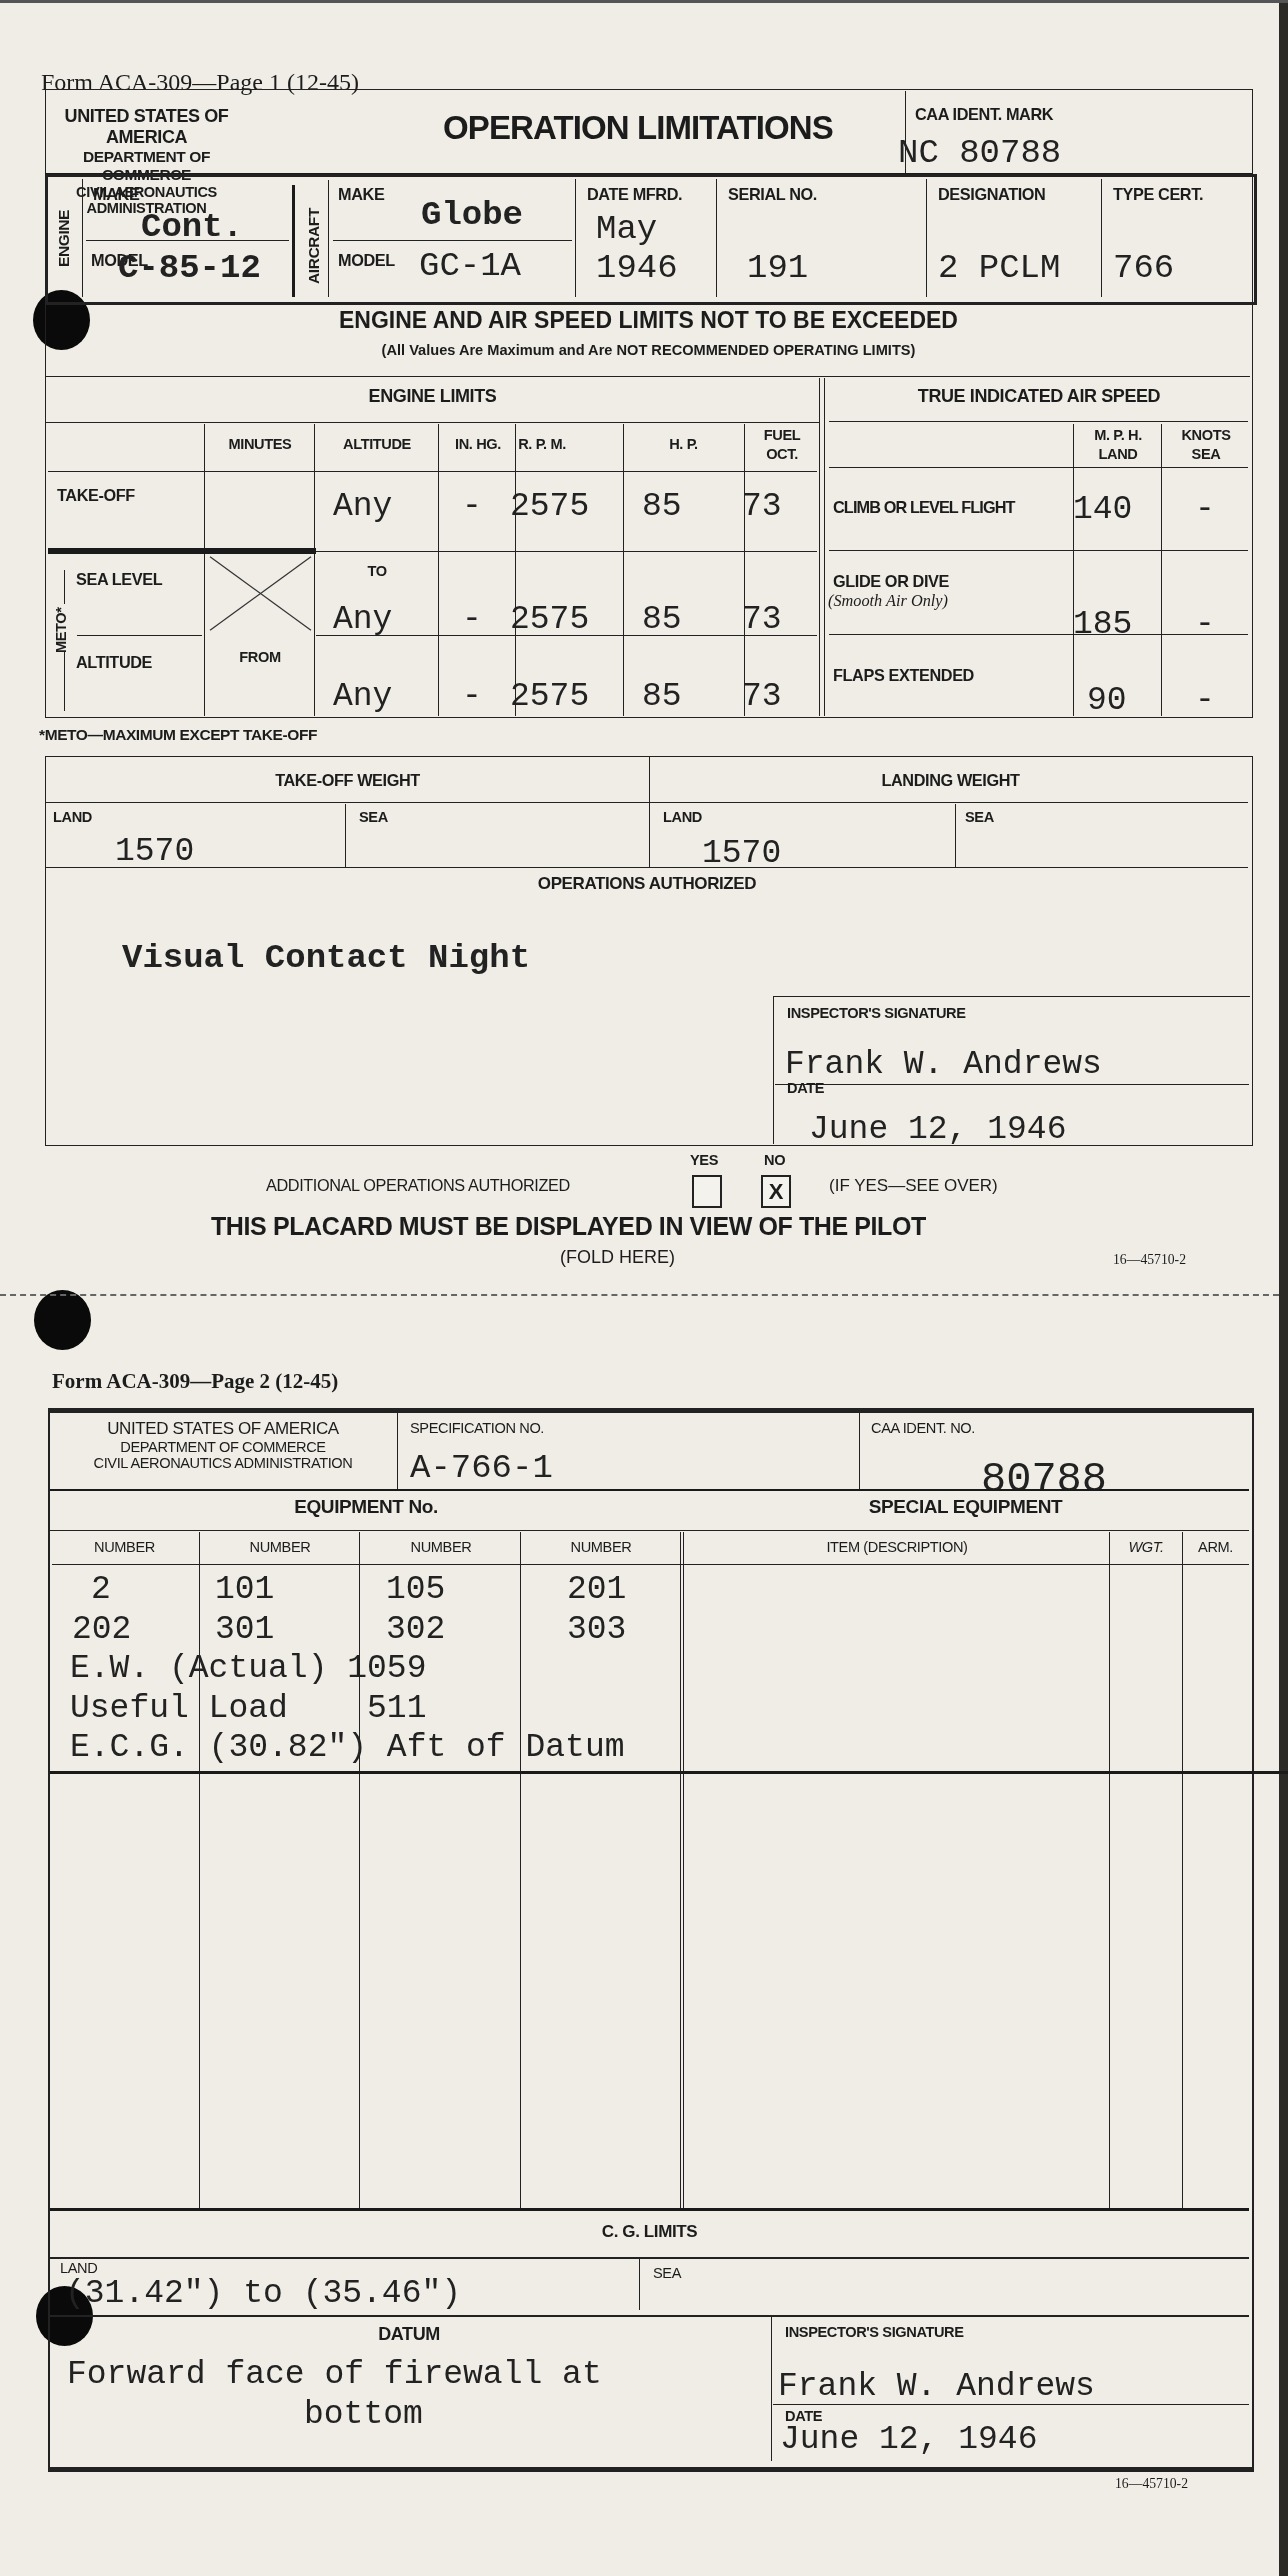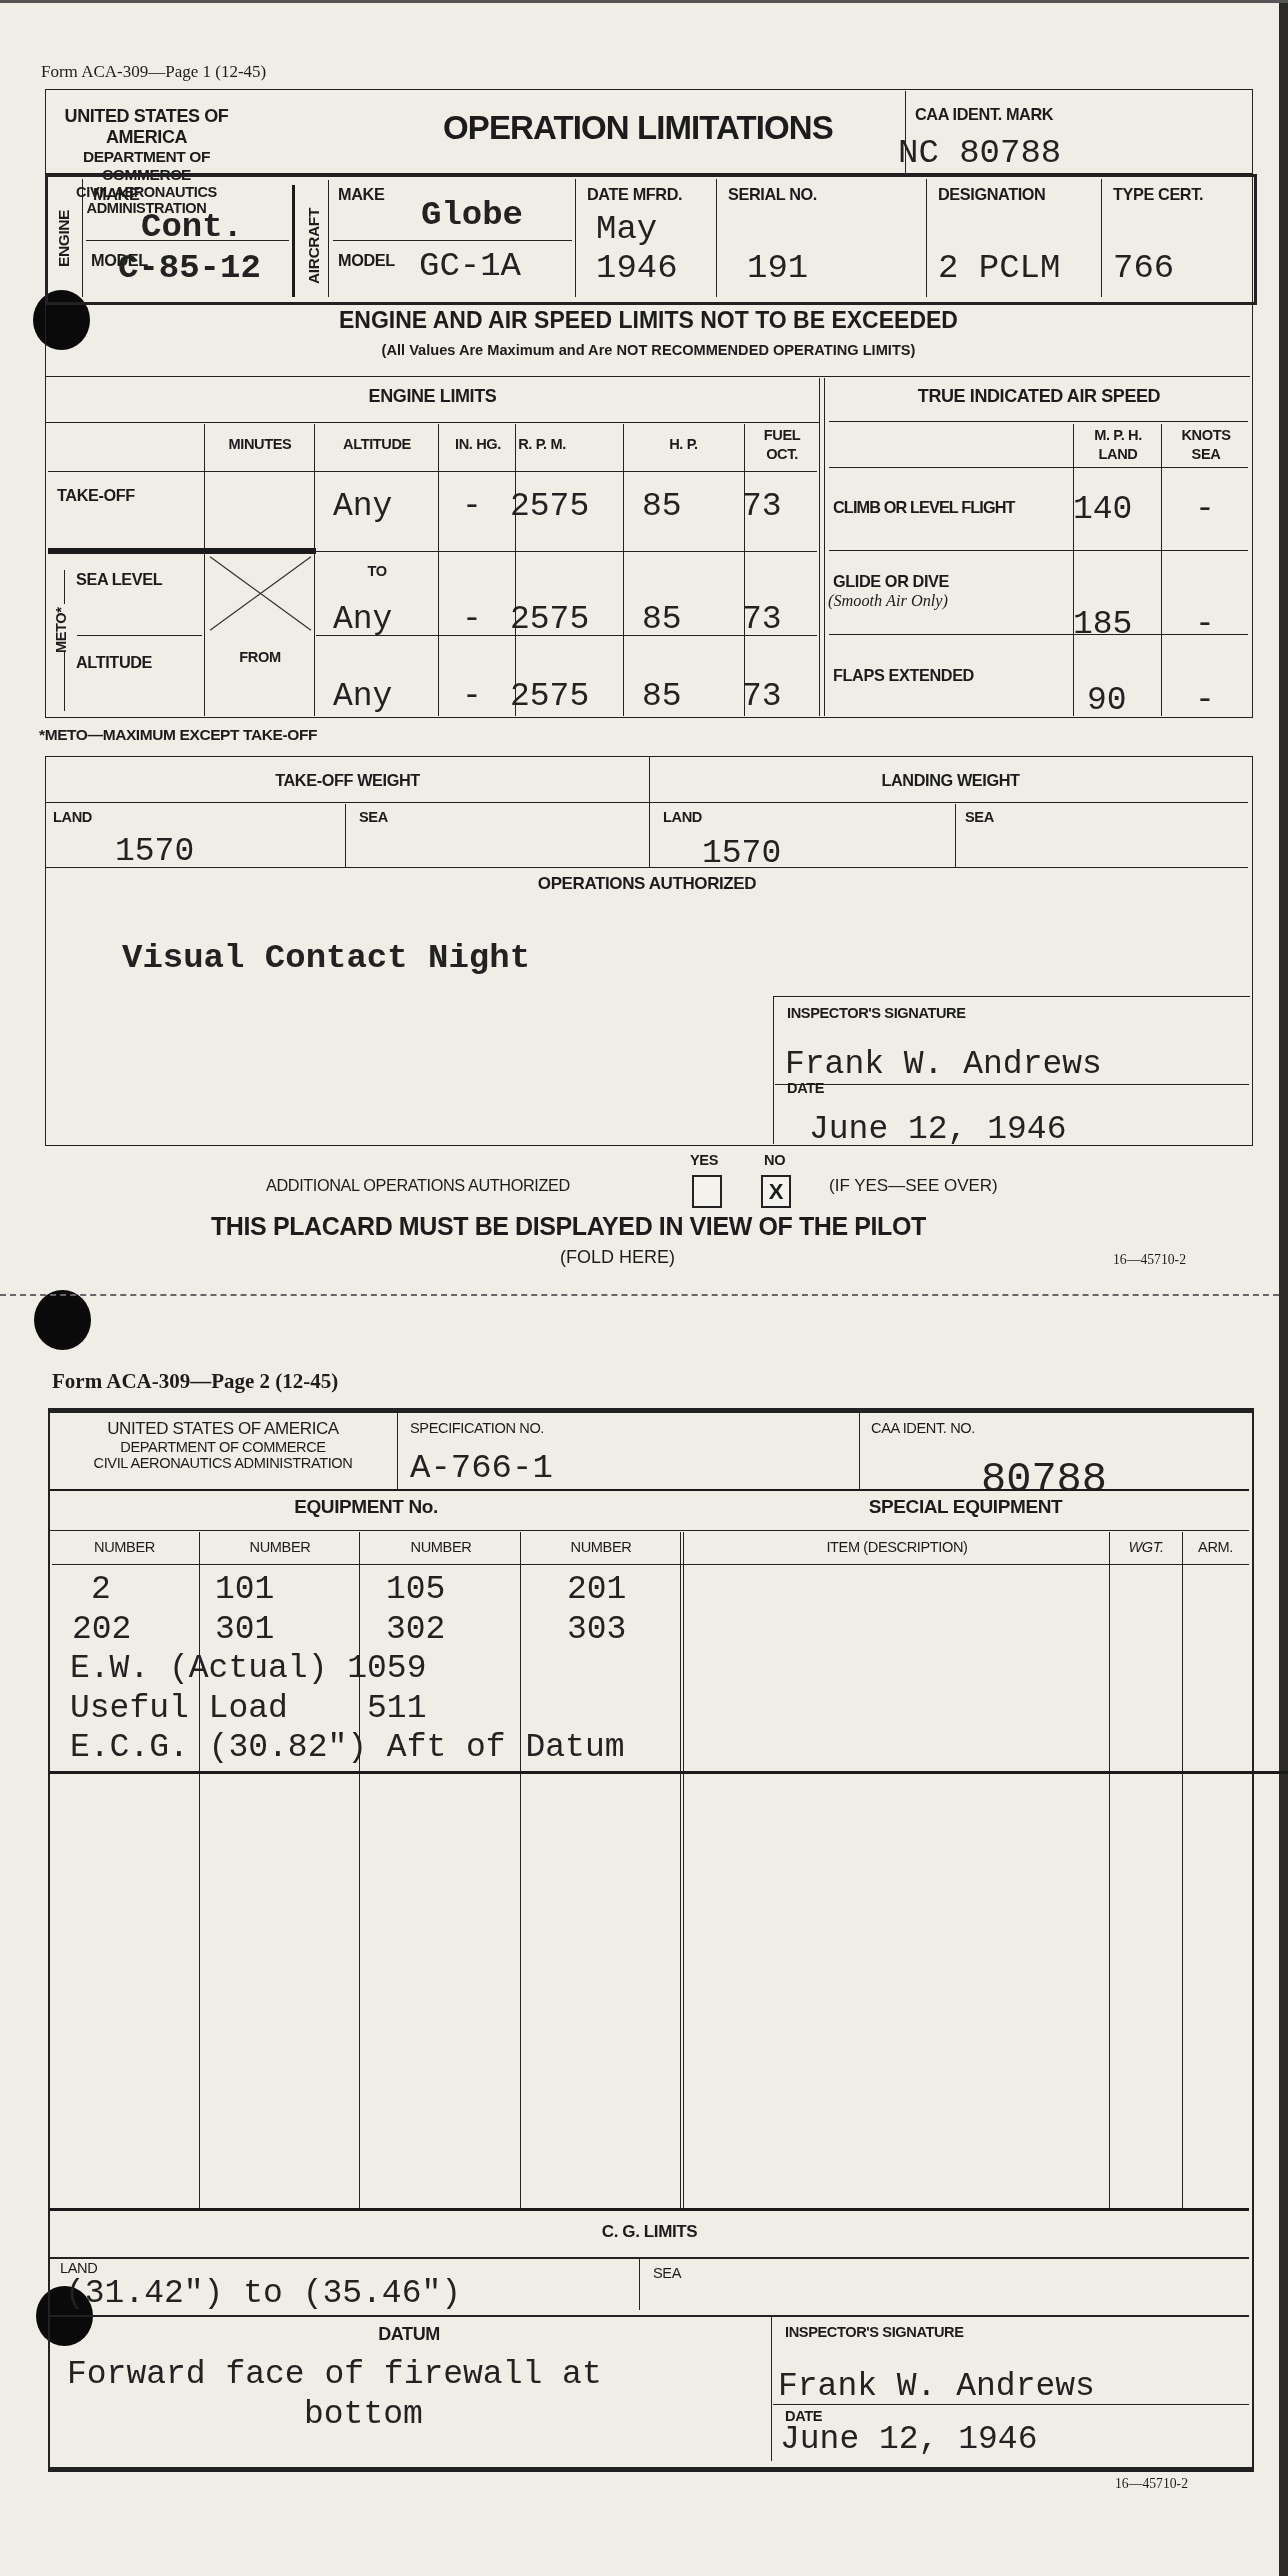--- a/index.html
+++ b/index.html
@@ -25,21 +25,21 @@
 </head>
 <body>
 
 <div class="abs" style="left:1279px;top:0;width:8.6px;height:2576px;background:#2b2a27;"></div>
 <div class="abs" style="left:0;top:0;width:1288px;height:3.4px;background:#555;"></div>
 
 <div class="dot" style="left:33px;top:290px;"></div>
 <div class="dot" style="left:34px;top:1290px;"></div>
 <div class="dot" style="left:36px;top:2286px;"></div>
 
-<div class="abs serif" style="left:41px;top:62px;font-size:17px;">Form ACA-309—Page 1 (12-45)</div>
+<div class="abs serif" style="left:41px;top:69px;font-size:24px;">Form ACA-309—Page 1 (12-45)</div>
 
 <div class="box" style="left:45px;top:89px;width:1206px;height:627px;"></div>
 
 <div class="abs center" style="left:48px;top:106px;width:197px;">
   <div class="lbl-s" style="font-size:18px;">UNITED STATES OF AMERICA</div>
   <div class="lbl-s" style="font-size:15.5px;">DEPARTMENT OF COMMERCE</div>
   <div class="lbl-s" style="font-size:14.6px;">CIVIL AERONAUTICS ADMINISTRATION</div>
 </div>
 <div class="abs" style="left:443px;top:109px;font-size:33px;font-weight:bold;letter-spacing:-0.9px;">OPERATION LIMITATIONS</div>
 <div class="vline" style="left:905px;top:91px;height:86px;"></div>

